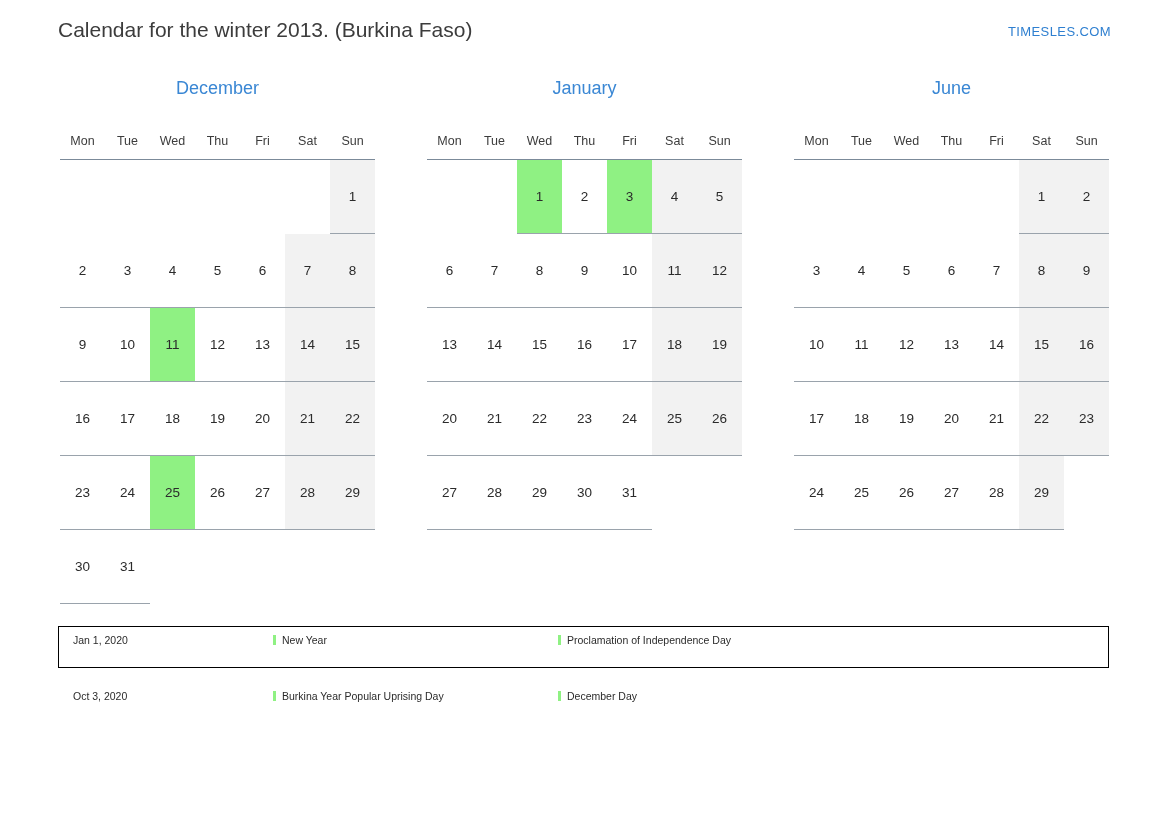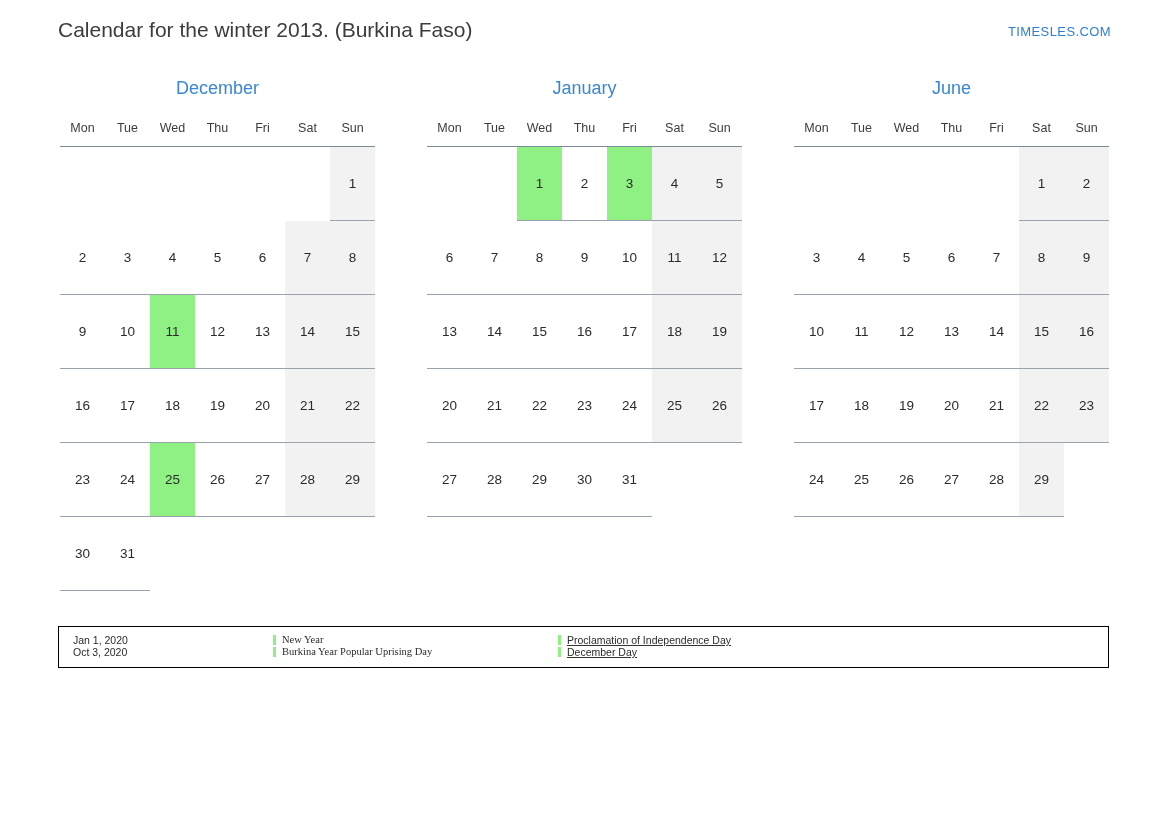--- a/index.html
+++ b/index.html
@@ -55,21 +55,21 @@
     box-sizing: border-box;
   }
   .month-name {
     text-align: center;
     font-size: 18px;
     color: #3a87d4;
     padding-bottom: 14px;
   }
   table.cal {
     border-collapse: collapse;
-    margin: 3px auto;
+    margin: 16px auto;
     table-layout: fixed;
   }
   table.cal th {
     width: 45px;
     height: 24px;
     font-size: 12.5px;
     font-weight: normal;
     color: #3c3c3c;
     text-align: center;
     padding: 0 0 6px 0;
@@ -108,25 +108,26 @@
   .legend-inner {
     display: flex;
     padding: 7px 0 0 14px;
     box-sizing: border-box;
     height: 100%;
   }
   .legend-col {
     display: flex;
     flex-direction: column;
     justify-content: flex-start;
+    gap: 44px;
   }
   .legend-col.dates1 { width: 200px; }
-  .legend-col.names1 { width: 285px; font-family: Liberation Serif, serif; }
+  .legend-col.names1 { width: 285px; }
   .legend-col.dates2 { width: 218px; }
-  .legend-col.names2 { width: 300px; text-decoration: underline; }
+  .legend-col.names2 { width: 300px; }
   .legend-line {
     font-size: 10.5px;
     color: #2b2b2b;
     line-height: 12px;
     height: 12px;
     white-space: nowrap;
     display: flex;
     align-items: center;
   }
   .legend-swatch {

